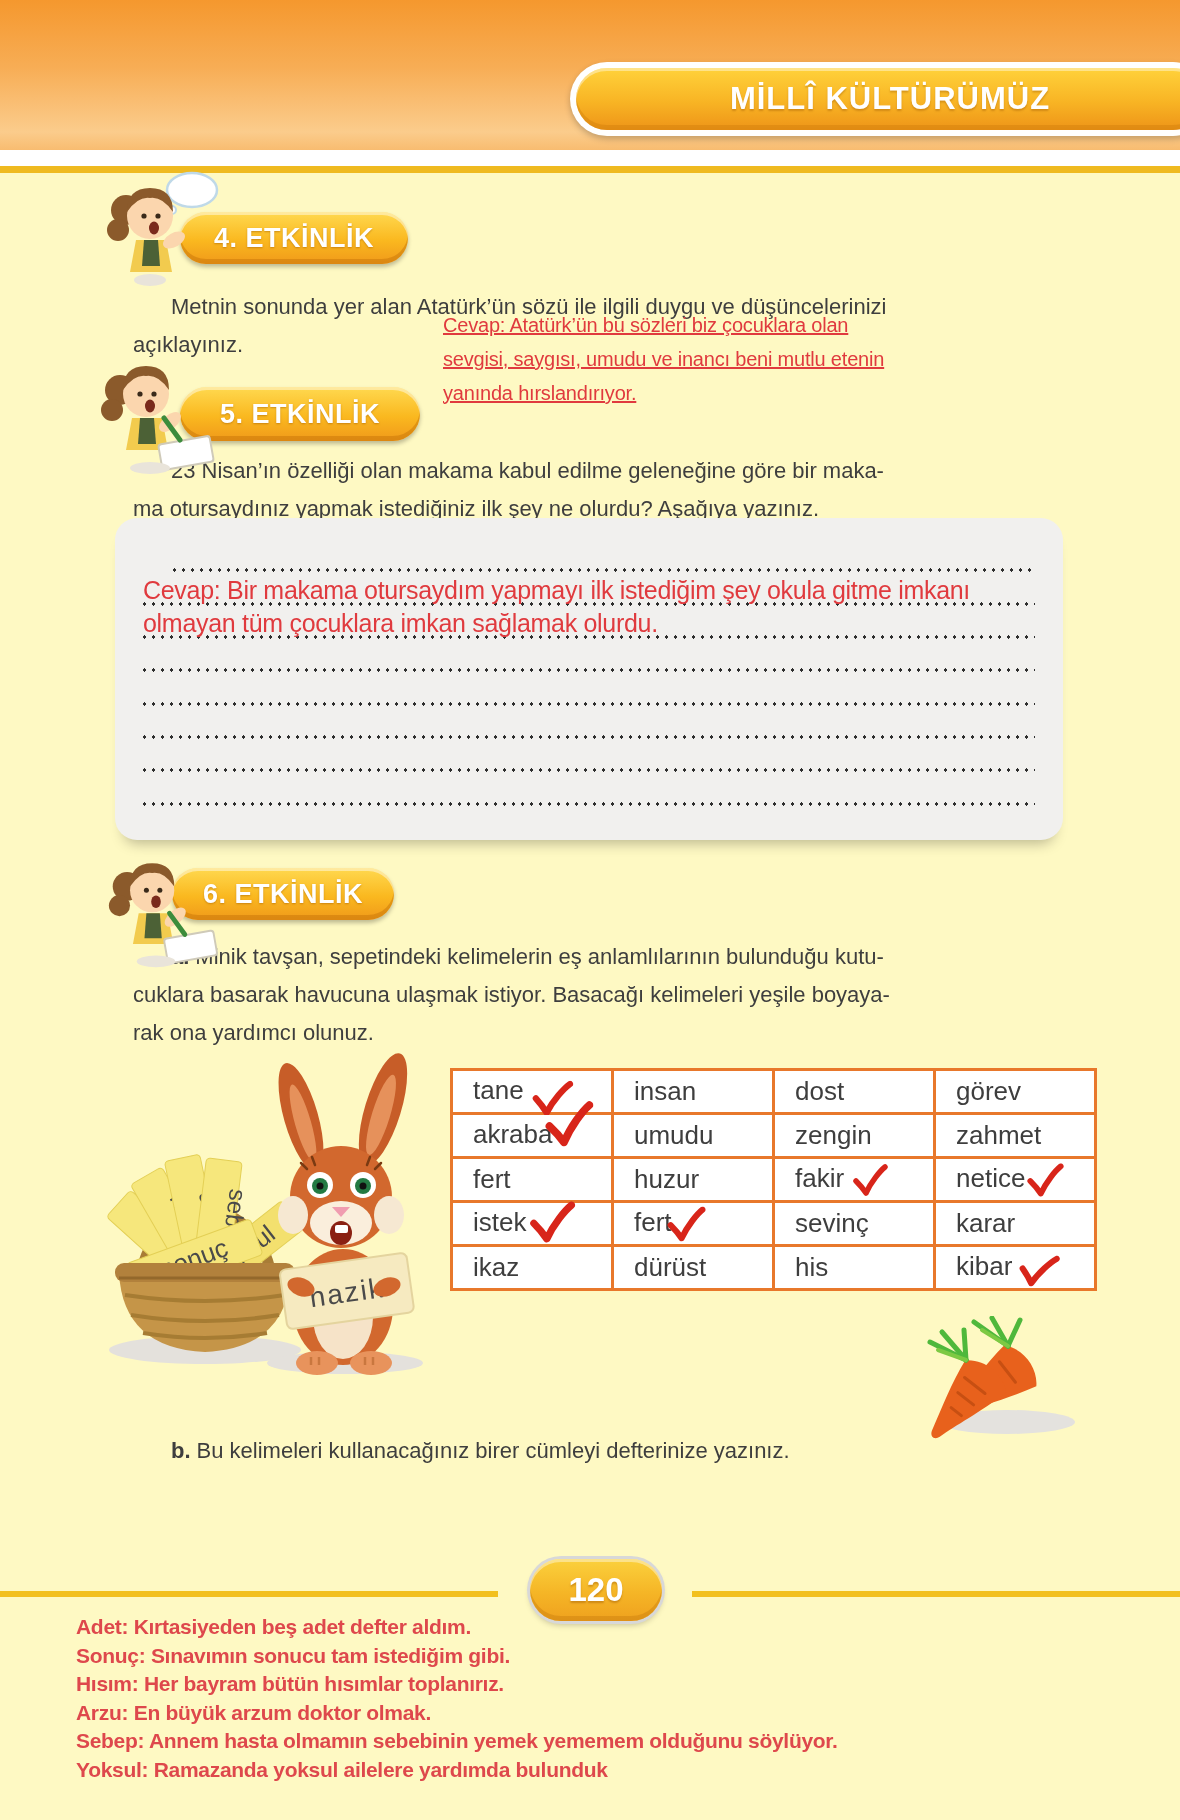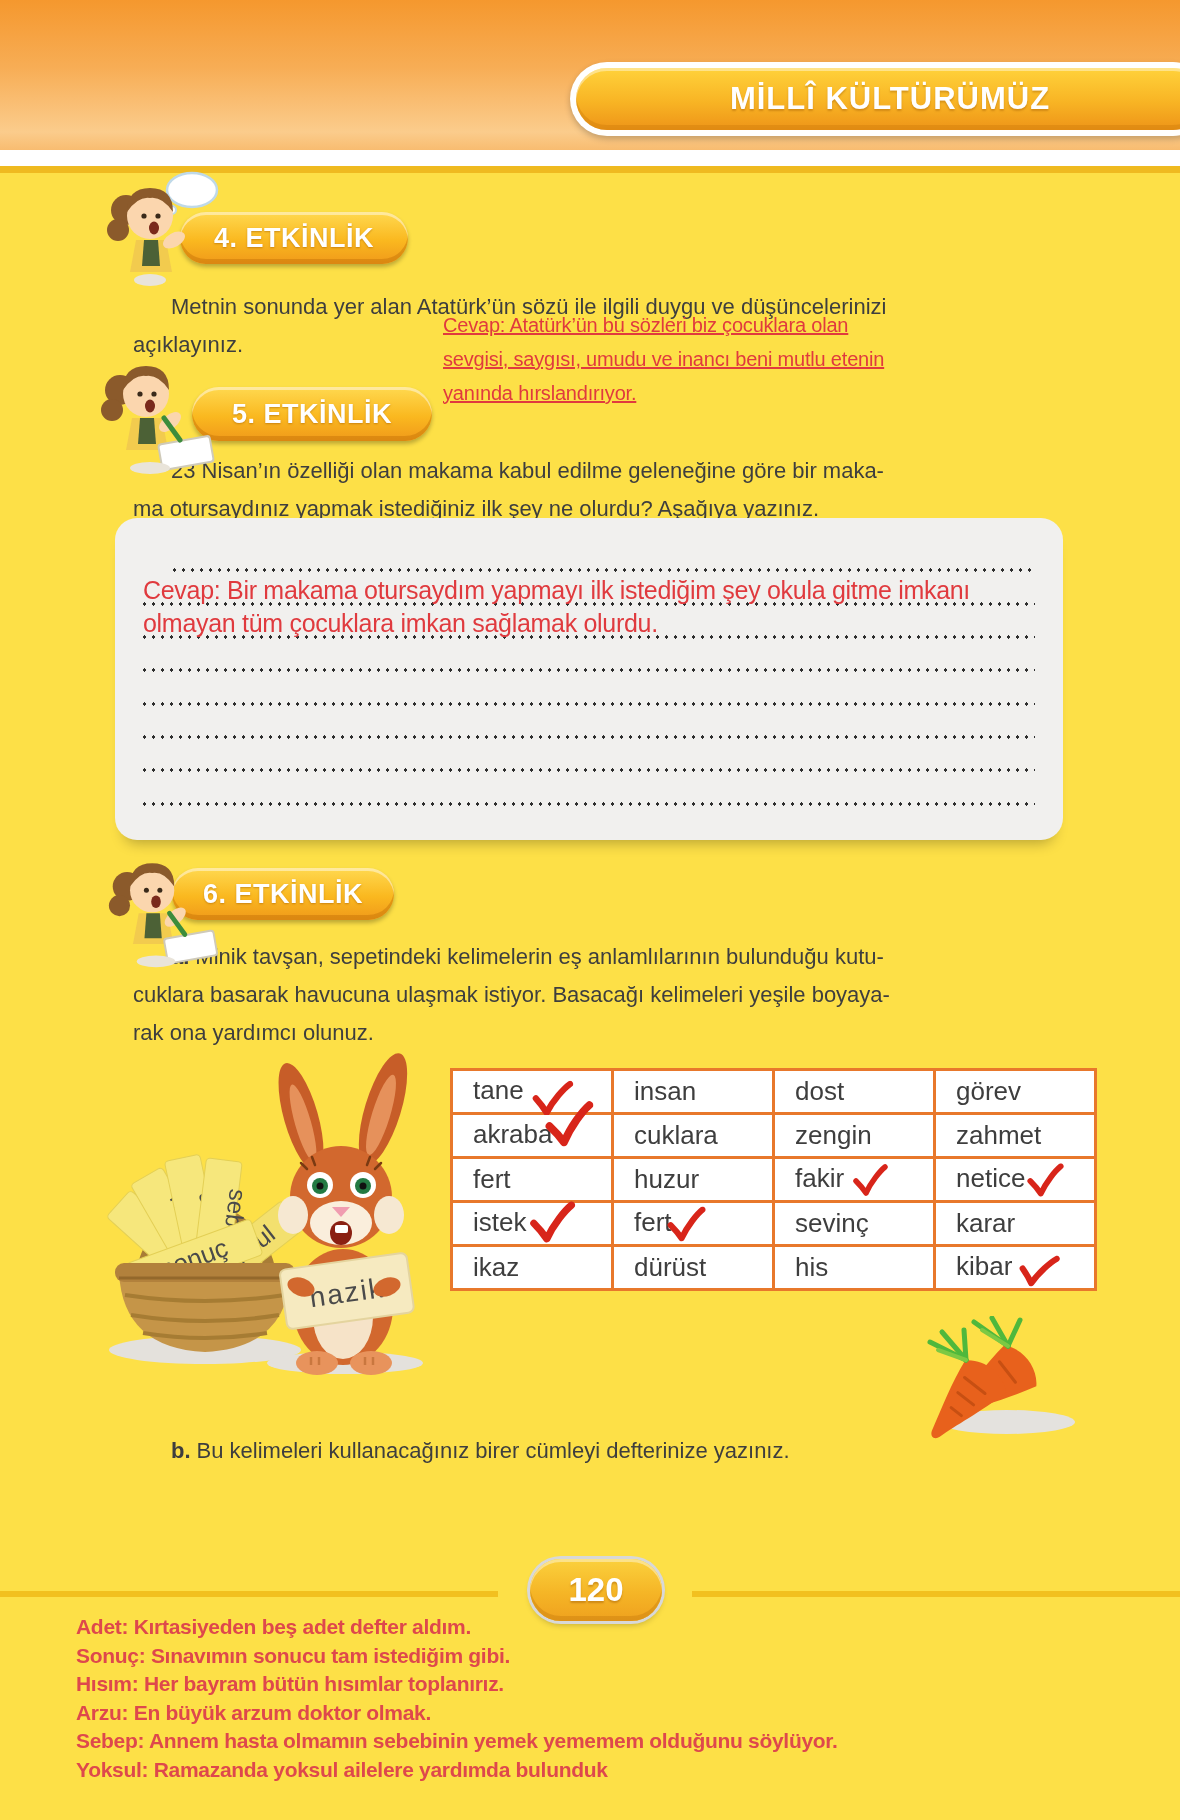--- a/index.html
+++ b/index.html
@@ -1,16 +1,16 @@
 <!DOCTYPE html>
 <html><head>
 <meta charset="utf-8">
 <style>
   html,body{margin:0;padding:0;background:#fff;}
-  .page{position:relative;width:1180px;height:1820px;background:#fde047;overflow:hidden;
+  .page{position:relative;width:1180px;height:1820px;background:#fef9c3;overflow:hidden;
         font-family:"Liberation Sans",sans-serif;color:#3e3e3e;}
 
   
   .band{position:absolute;top:0;left:0;right:0;height:150px;
         background:linear-gradient(180deg,#F5982E 0%,#F7AD55 45%,#FBCC8C 88%,#F8BC70 100%);
         border-bottom:5px solid #F2A44B;}
   .title-pill{position:absolute;top:62px;right:-30px;width:640px;height:74px;background:#fff;
         border-radius:42px;box-shadow:0 3px 6px rgba(0,0,0,.22);padding:6px;box-sizing:border-box;}
   .title-inner{width:100%;height:100%;border-radius:34px;
         background:linear-gradient(180deg,#FFD23B 0%,#F8B424 55%,#EE9418 100%);
@@ -115,21 +115,21 @@
     <circle cx="42" cy="46" r="2.6" fill="#3a2a1a"></circle>
       <circle cx="56" cy="46" r="2.6" fill="#3a2a1a"></circle>
     <ellipse cx="52" cy="58" rx="5" ry="6.5" fill="#7A2A1C"></ellipse>
     <path d="M34 70 L64 70 L70 102 L28 102 Z" fill="#F2CB4E"></path>
     <path d="M42 70 L56 70 L58 96 L40 96 Z" fill="#4C6136"></path>
     <ellipse cx="72" cy="74" rx="13" ry="7" fill="#FBD6AE" transform="rotate(-40 72 74)"></ellipse>
     <rect x="62" y="92" width="52" height="26" rx="3" fill="#fff" stroke="#cfcab9" stroke-width="2" transform="rotate(-10 88 105)"></rect>
     <line x1="66" y1="70" x2="82" y2="92" stroke="#3C8C3C" stroke-width="5" stroke-linecap="round"></line>
     <ellipse cx="52" cy="120" rx="20" ry="6" fill="#e9e4da"></ellipse>
   </svg>
-  <div class="badge-pill" style="left:192px;top:387px;width:240px;height:54px;">
+  <div class="badge-pill" style="left:180px;top:387px;width:240px;height:54px;">
     <span>5. ETKİNLİK</span>
   </div>
 
   <div class="para" style="top:452px;">
     <div class="indent">23 Nisan’ın özelliği olan makama kabul edilme geleneğine göre bir maka-</div>
     <div>ma otursaydınız yapmak istediğiniz ilk şey ne olurdu? Aşağıya yazınız.</div>
   </div>
 
   <div class="answer-box">
     <div class="dotline first" style="top:50px;"></div>
@@ -249,21 +249,21 @@
               <path d="M4 17 C9 22 12 26 14 29 C19 18 28 7 33 3"></path>
             </svg></td>
       <td><span>insan</span></td>
       <td><span>dost</span></td>
       <td><span>görev</span></td>
     </tr>
     <tr>
       <td><span>akraba</span><svg class="chk c-akraba" viewBox="0 0 36 32">
               <path d="M4 17 C9 22 12 26 14 29 C19 18 28 7 33 3"></path>
             </svg></td>
-      <td><span>cuklara</span></td>
+      <td><span>umudu</span></td>
       <td><span>zengin</span></td>
       <td><span>zahmet</span></td>
     </tr>
     <tr>
       <td><span>fert</span></td>
       <td><span>huzur</span></td>
       <td><span>fakir</span><svg class="chk" viewBox="0 0 36 32">
               <path d="M4 17 C9 22 12 26 14 29 C19 18 28 7 33 3"></path>
             </svg></td>
       <td><span>netice</span><svg class="chk c-netice" viewBox="0 0 36 32">

